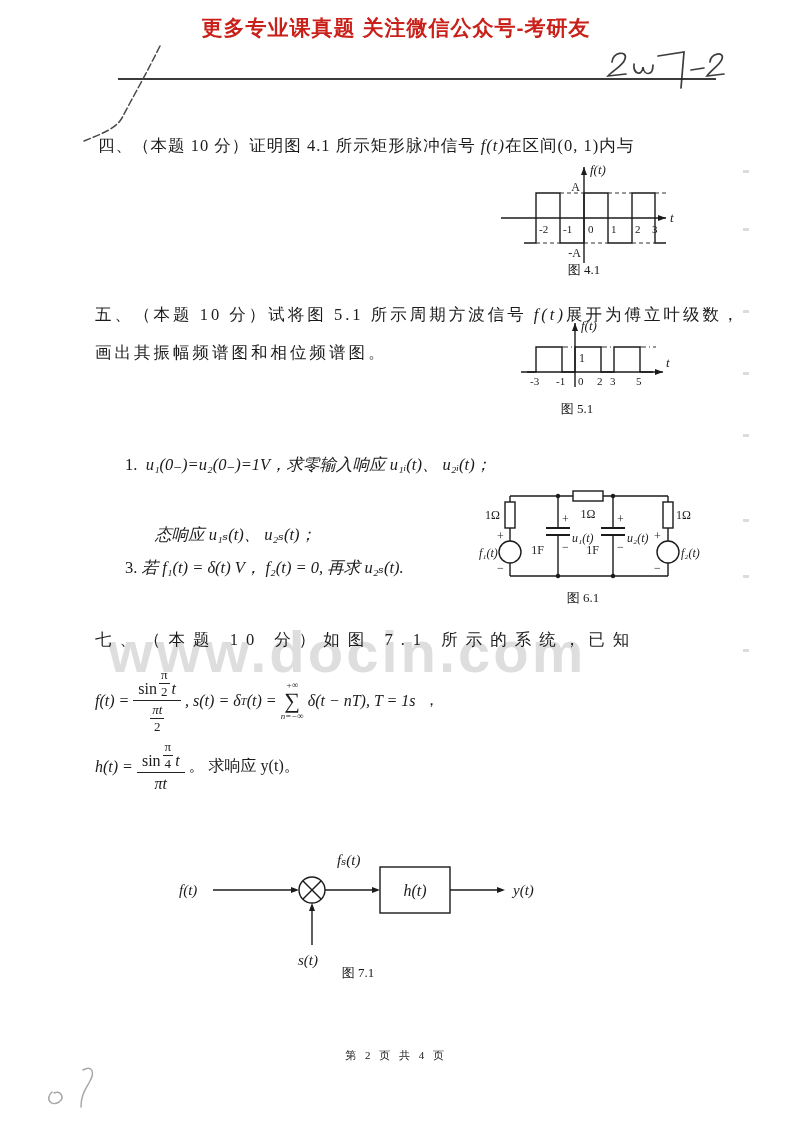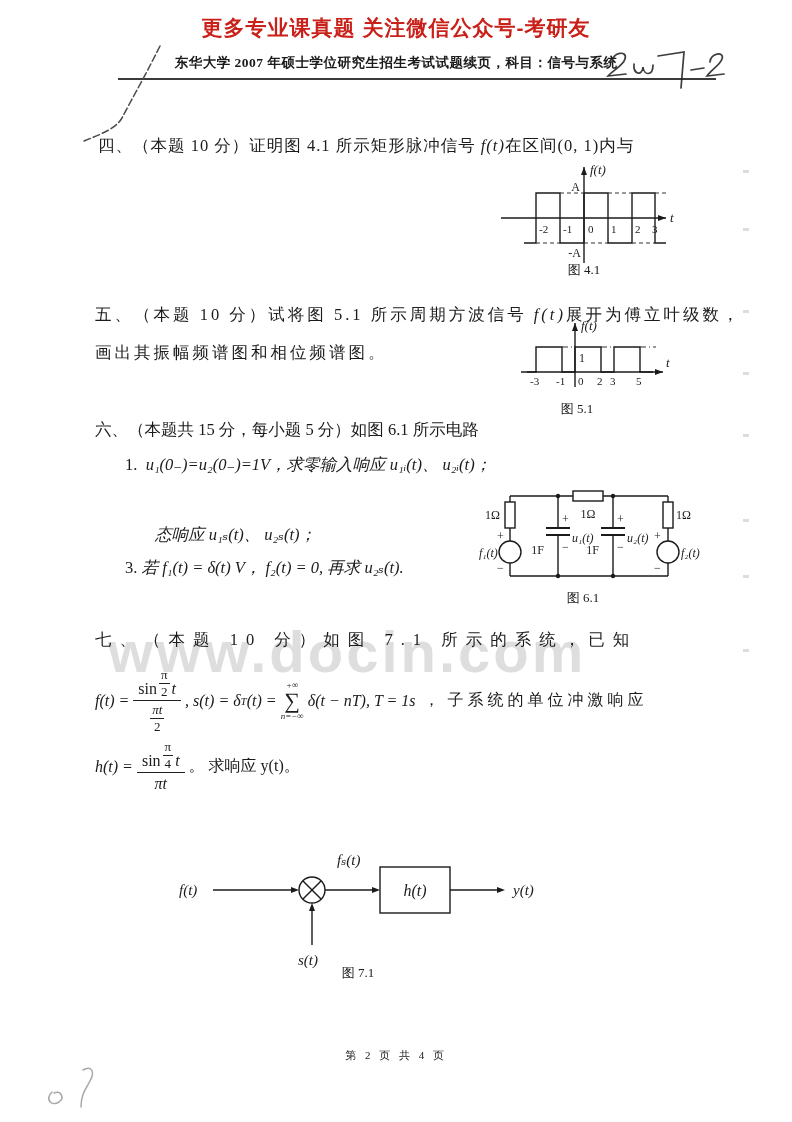--- a/index.html
+++ b/index.html
@@ -34,21 +34,20 @@
 </style>
 </head>
 <body>
 
 <div class="page">
 
   <div class="abs banner">更多专业课真题 关注微信公众号-考研友</div>
 
   <div class="abs watermark">www.docin.com</div>
 
-  <div class="abs hdr-title">东华大学 2007 年硕士学位研究生招生考试试题续页，科目：信号与系统</div>
   <div class="abs hdr-rule"></div>
 
   <svg class="abs" style="left:598px;top:38px;" width="130" height="55" aria-label="2ω7-2">
     <g fill="none" stroke="#222" stroke-width="1.7" stroke-linecap="round" opacity="0.88">
       <path d="M14,24 C14,14 30,12 27,21 C25,28 15,32 10,38 L28,36"></path>
       <path d="M36,26 C35,36 44,39 45,29 C46,38 55,38 55,27"></path>
       <path d="M60,18 L86,14 L83,50"></path>
       <path d="M93,32 L106,30"></path>
       <path d="M112,24 C112,15 127,13 124,21 C122,27 113,32 109,38 L126,36"></path>
     </g>
@@ -118,21 +117,20 @@
       <text x="25" y="70">-3</text>
       <text x="51" y="70">-1</text>
       <text x="73" y="70">0</text>
       <text x="92" y="70">2</text>
       <text x="105" y="70">3</text>
       <text x="131" y="70">5</text>
     </g>
     <text x="72" y="98" font-size="13" text-anchor="middle">图 5.1</text>
   </svg>
 
-  <div class="abs qline" style="top:420px;left:95px;">六、（本题共 15 分，每小题 5 分）如图 6.1 所示电路</div>
   <div class="abs qline" style="top:455px;left:125px;">
     <span>1.</span>&nbsp;&nbsp;<span class="mi">u₁(0₋)=u₂(0₋)=1V，求零输入响应 u₁ᵢ(t)、 u₂ᵢ(t)；</span>
   </div>
   <div class="abs qline" style="top:525px;left:155px;">
     <span class="mi">态响应 u₁ₛ(t)、 u₂ₛ(t)；</span>
   </div>
   <div class="abs qline" style="top:558px;left:125px;">
     <span>3.</span>&nbsp;<span class="mi">若 f₁(t) = δ(t) V，  f₂(t) = 0, 再求 u₂ₛ(t).</span>
   </div>
 
@@ -210,21 +208,20 @@
     <span class="mi">, s(t) = δ</span>
       <span class="subT">T</span>
       <span class="mi">(t) =</span>
     <span class="sum">
       <span class="lim">+∞</span>
       <span class="sig">∑</span>
       <span class="lim">n=−∞</span>
     </span>
     <span class="mi">δ(t − nT), T = 1s</span>
     <span style="margin:0 8px;">，</span>
-    <span class="ls4">子系统的单位冲激响应</span>
   </div>
 
   <div class="abs formula" style="top:740px;left:95px;">
     <span class="mi">h(t) =</span>
     <span class="frac">
       <span class="ftop">
         <span>sin</span>
         <span class="sfrac">
             <span class="stop">π</span>
             <span class="sbot">4</span>

